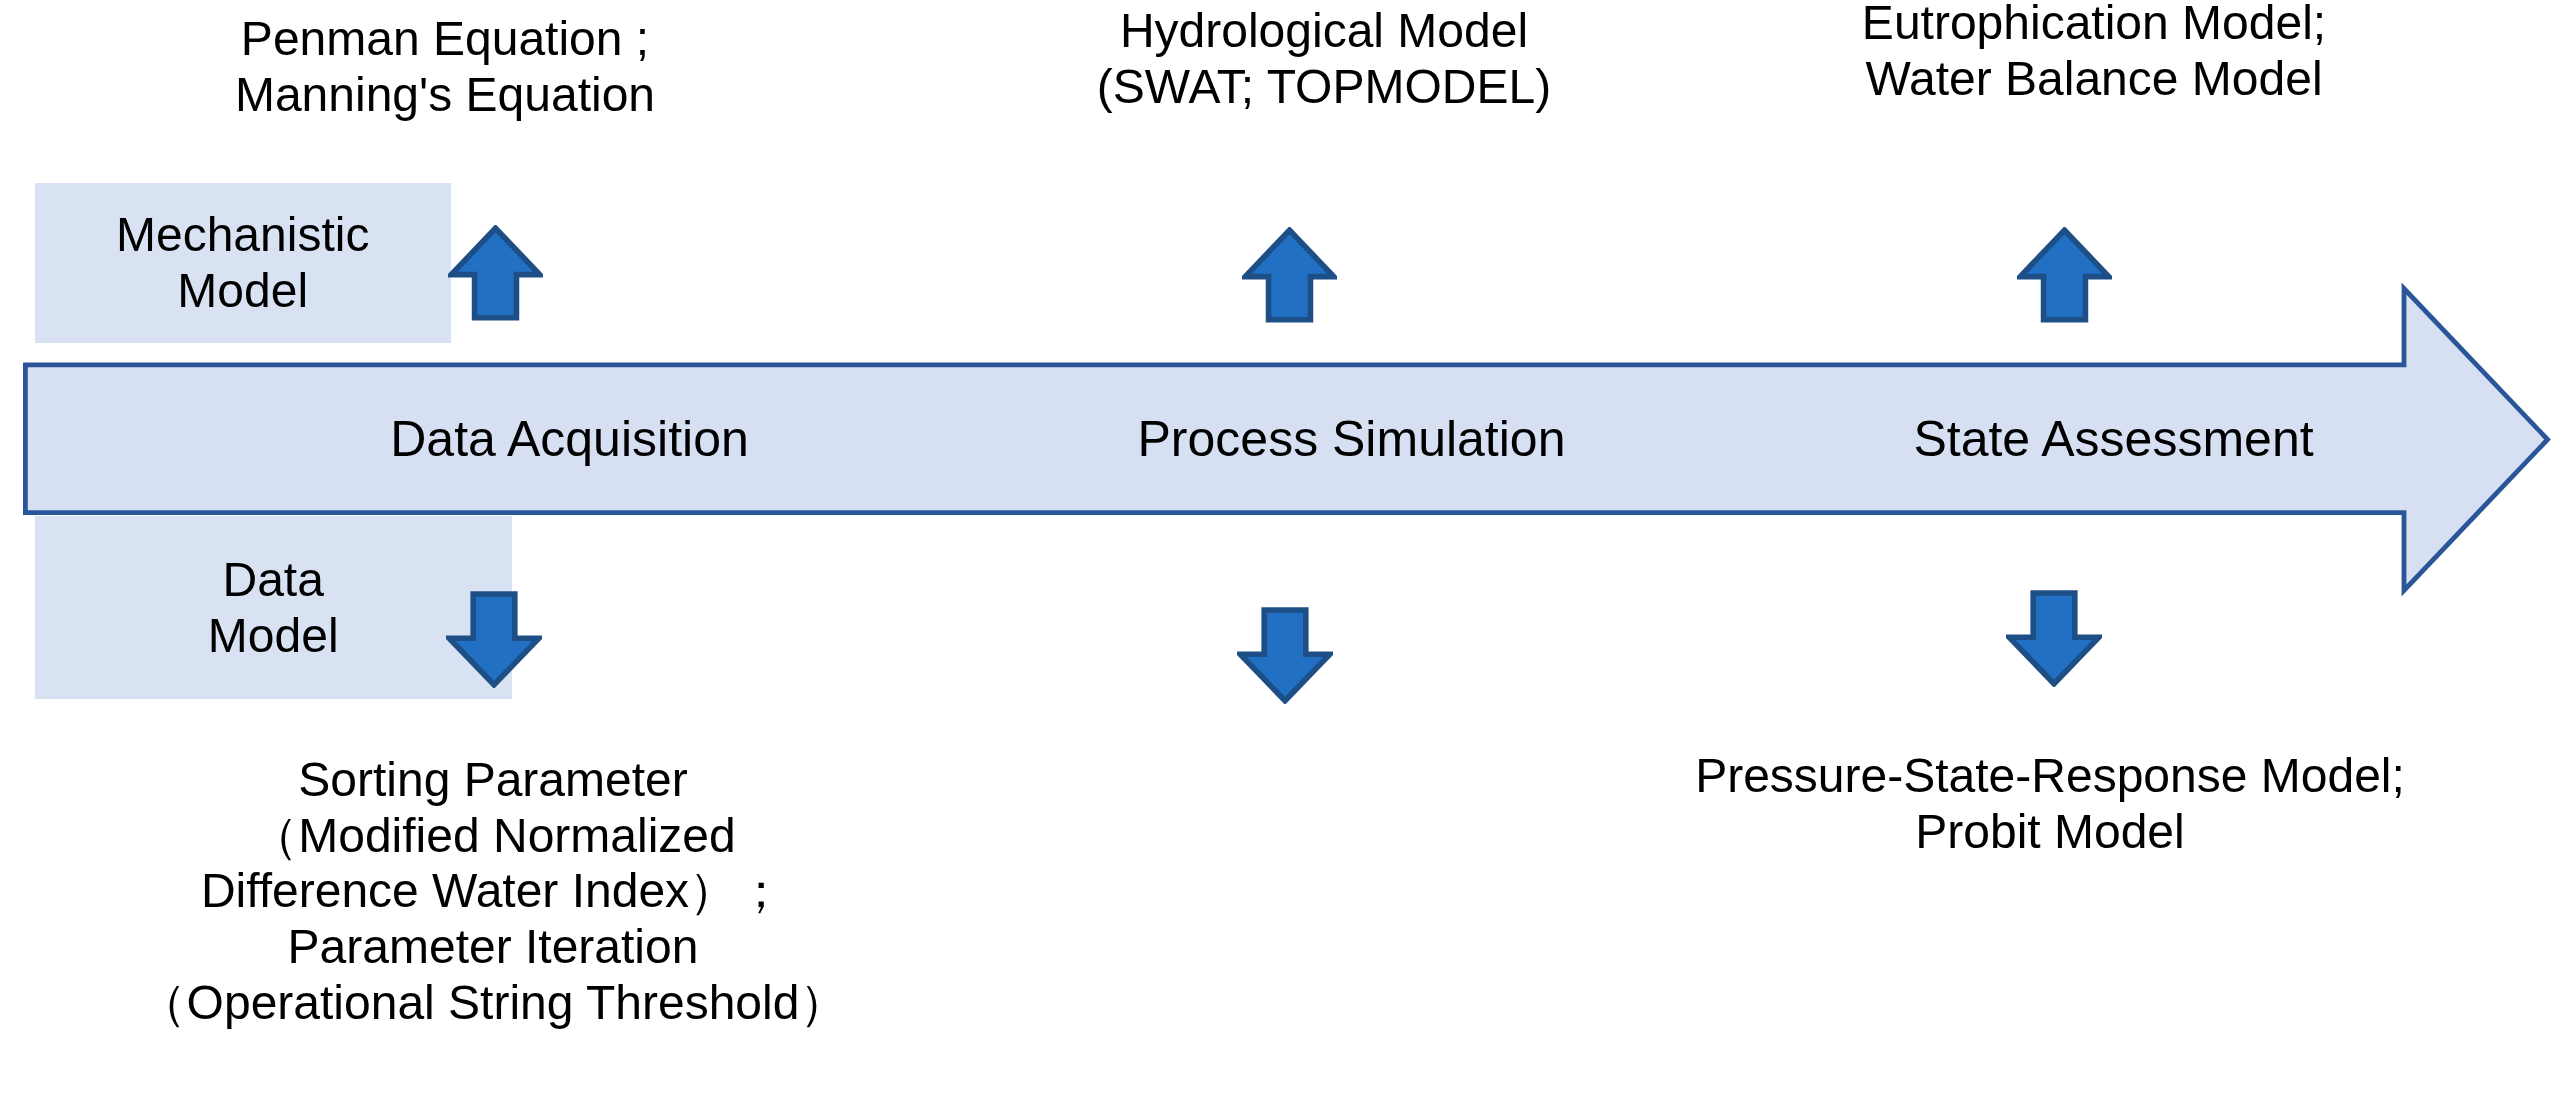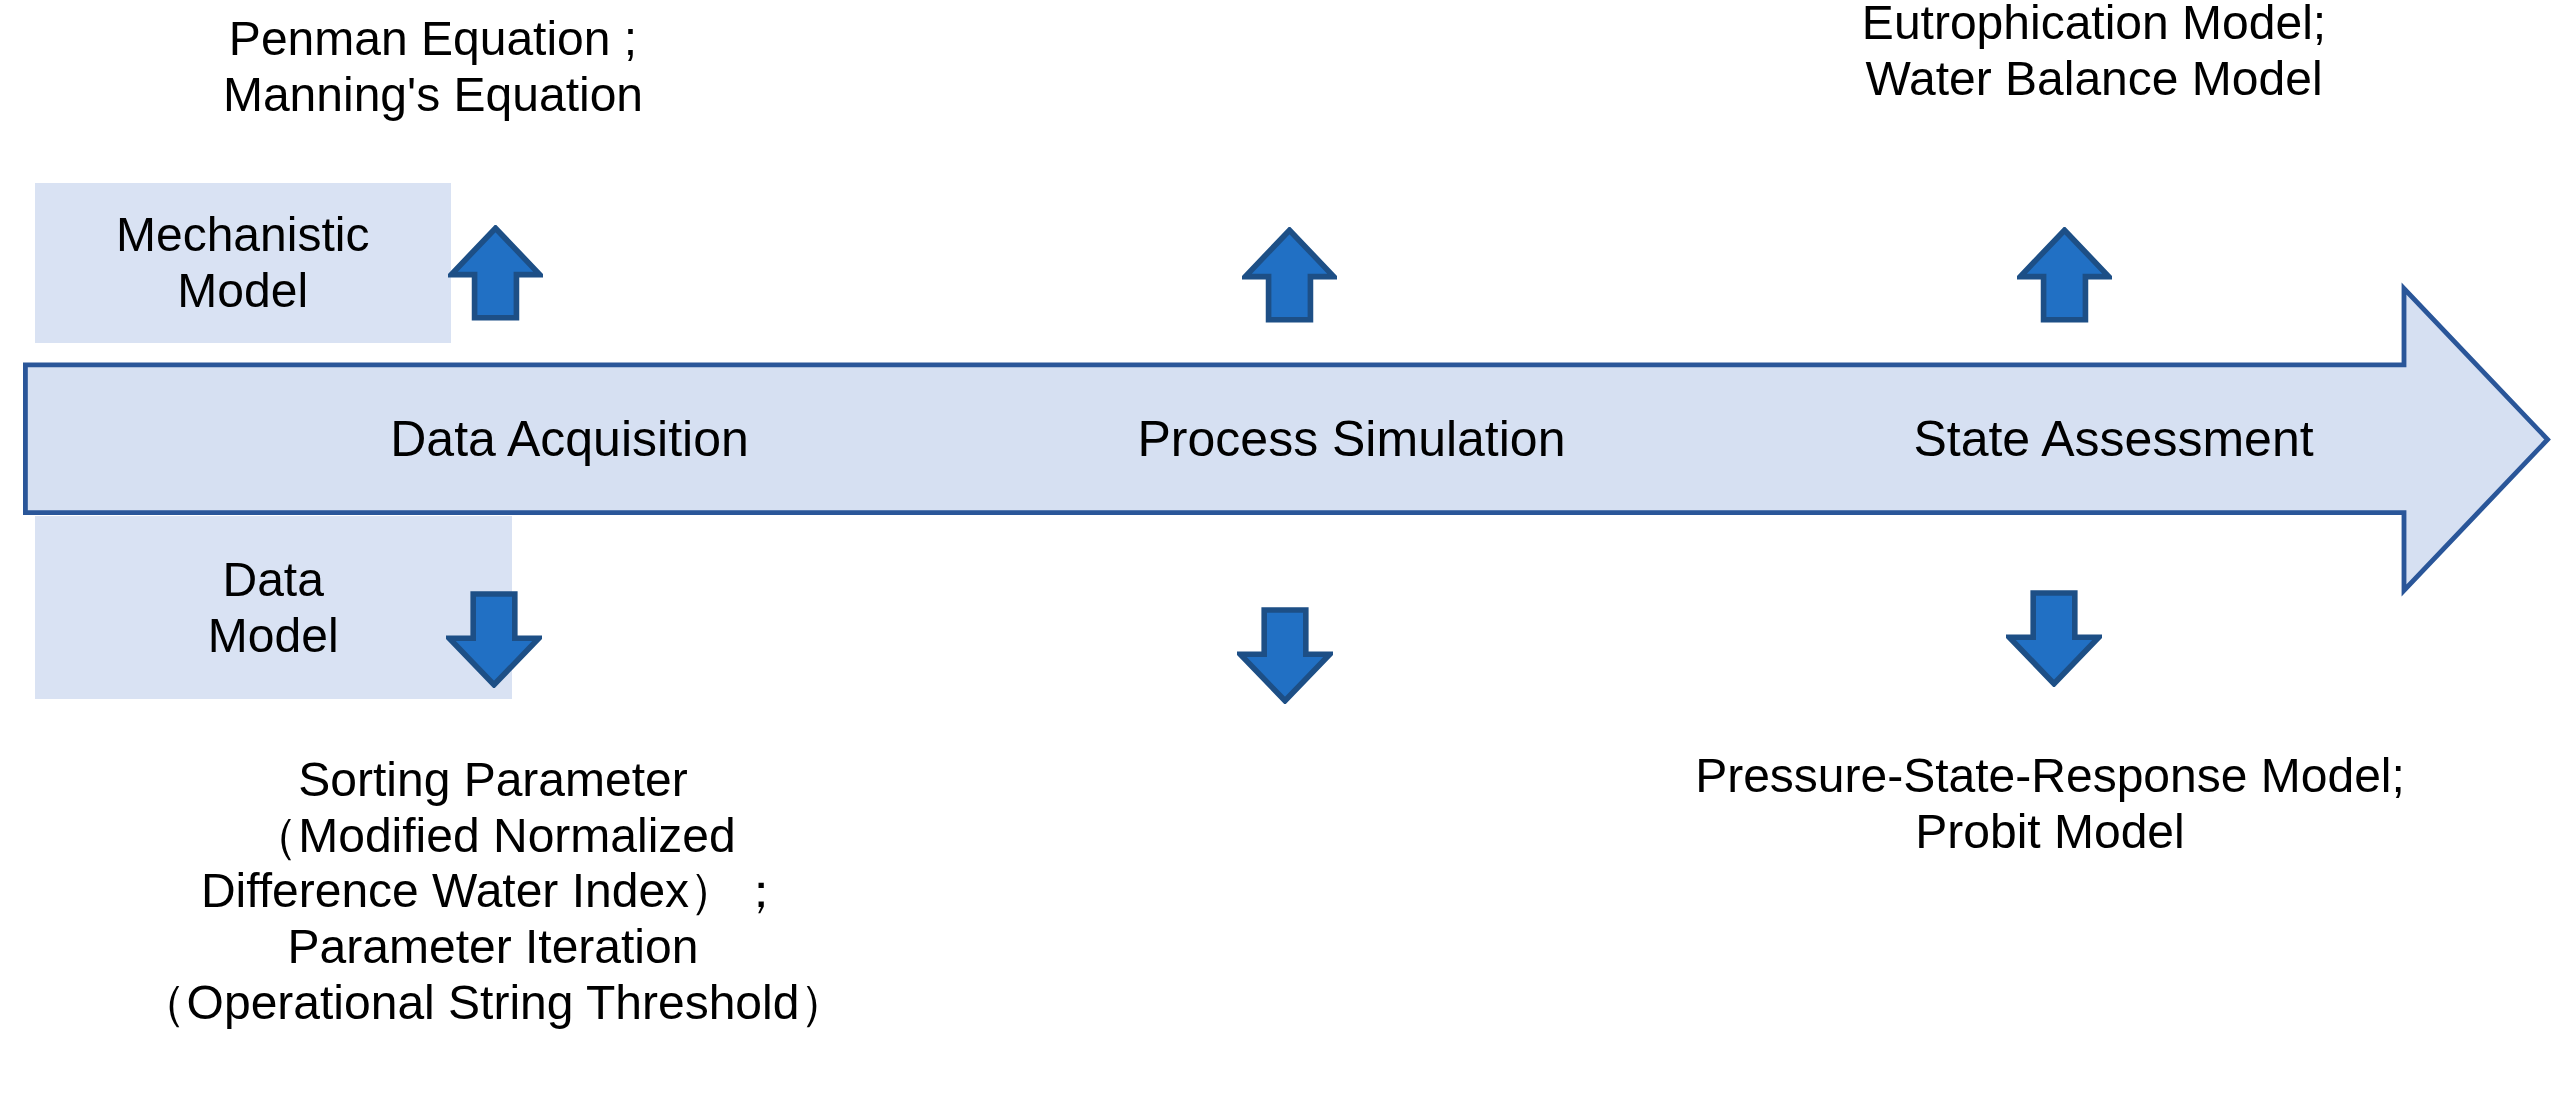--- a/index.html
+++ b/index.html
@@ -65,23 +65,25 @@
 
   
   .varrow { position: absolute; }
   .varrow svg { display: block; width: 100%; height: 100%; }
 </style>
 </head>
 <body>
 
 <div id="canvas">
 
-  <div class="txt top-label" style="left:100px; top:11.2px; width:666px;">Penman Equation ;
+  <div class="txt top-label" style="left:112px; top:11.2px; width:666px;">Penman Equation ;
 Manning's Equation</div>
 
+  <div class="txt top-label" style="left:963px; top:3.2px; width:722px;">Hydrological Model
+(SWAT; TOPMODEL)</div>
 
   <div class="txt top-label" style="left:1733px; top:-4.8px; width:722px;">Eutrophication Model;
 Water Balance Model</div>
 
   <div class="side-box" style="left:21.7px; top:183px; width:416px; height:160px;">Mechanistic
 Model</div>
 
   <div class="side-box" style="left:21.7px; top:516px; width:477px; height:183px;">Data
 Model</div>
 

